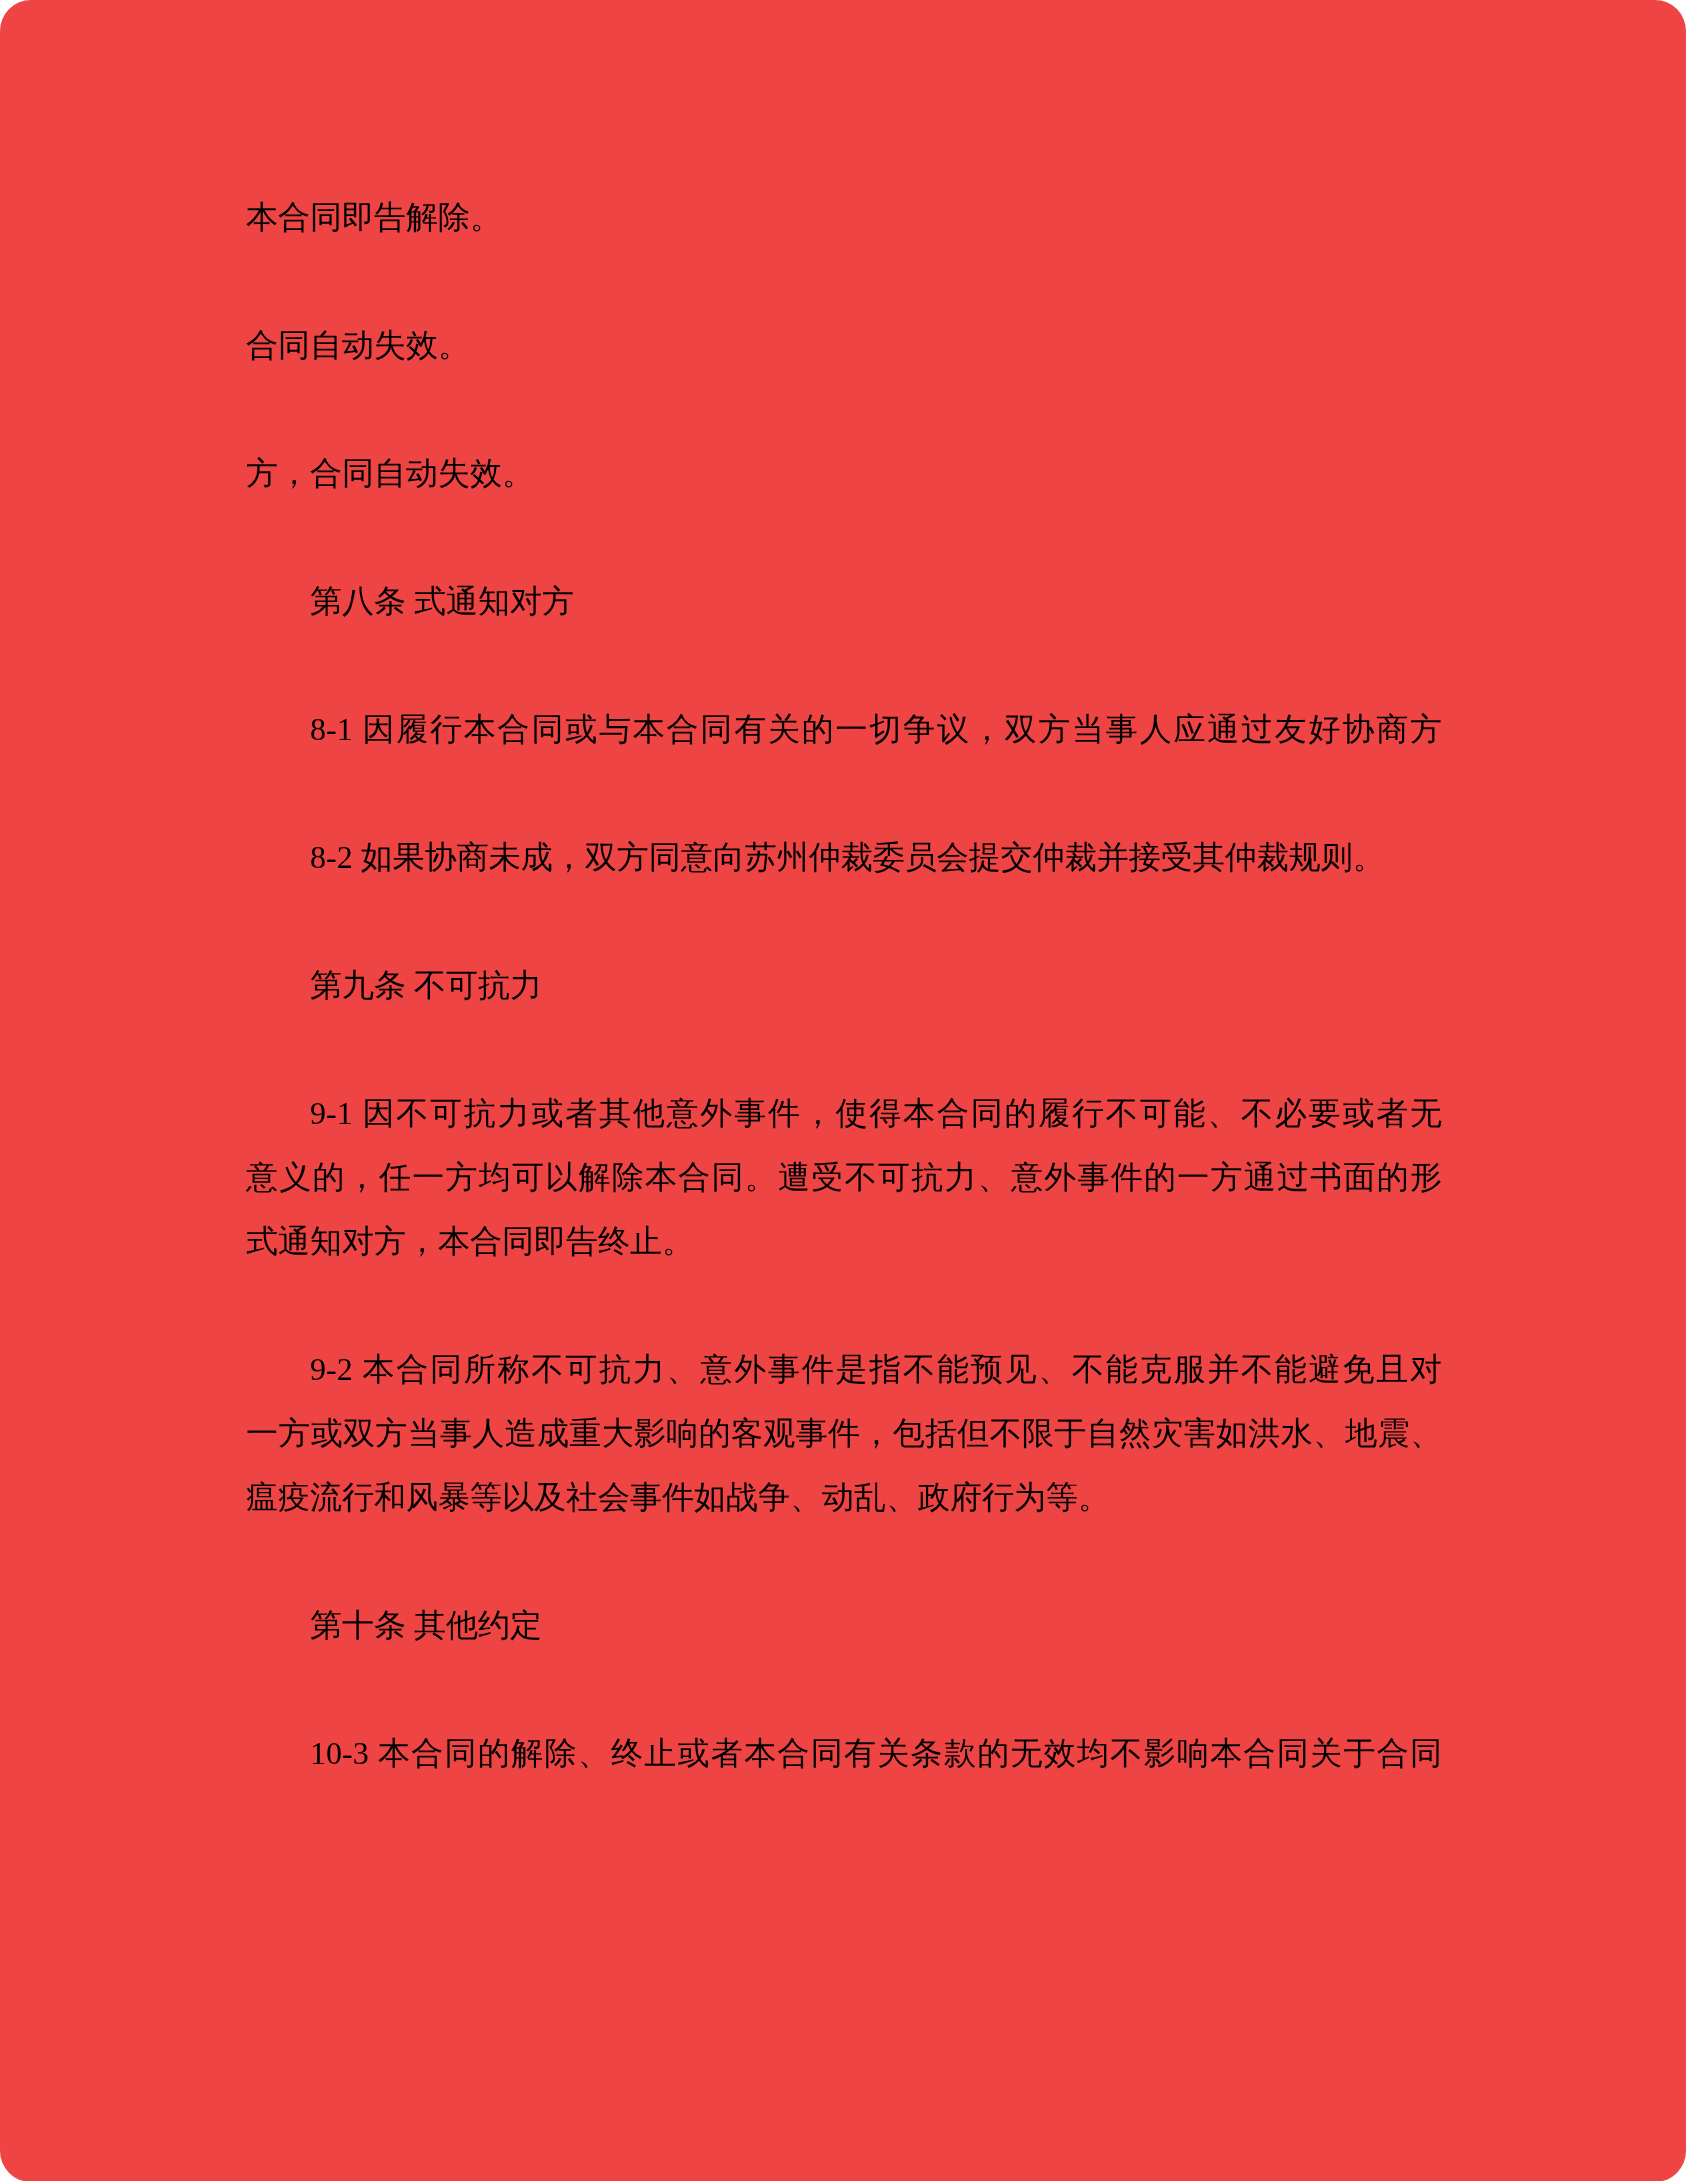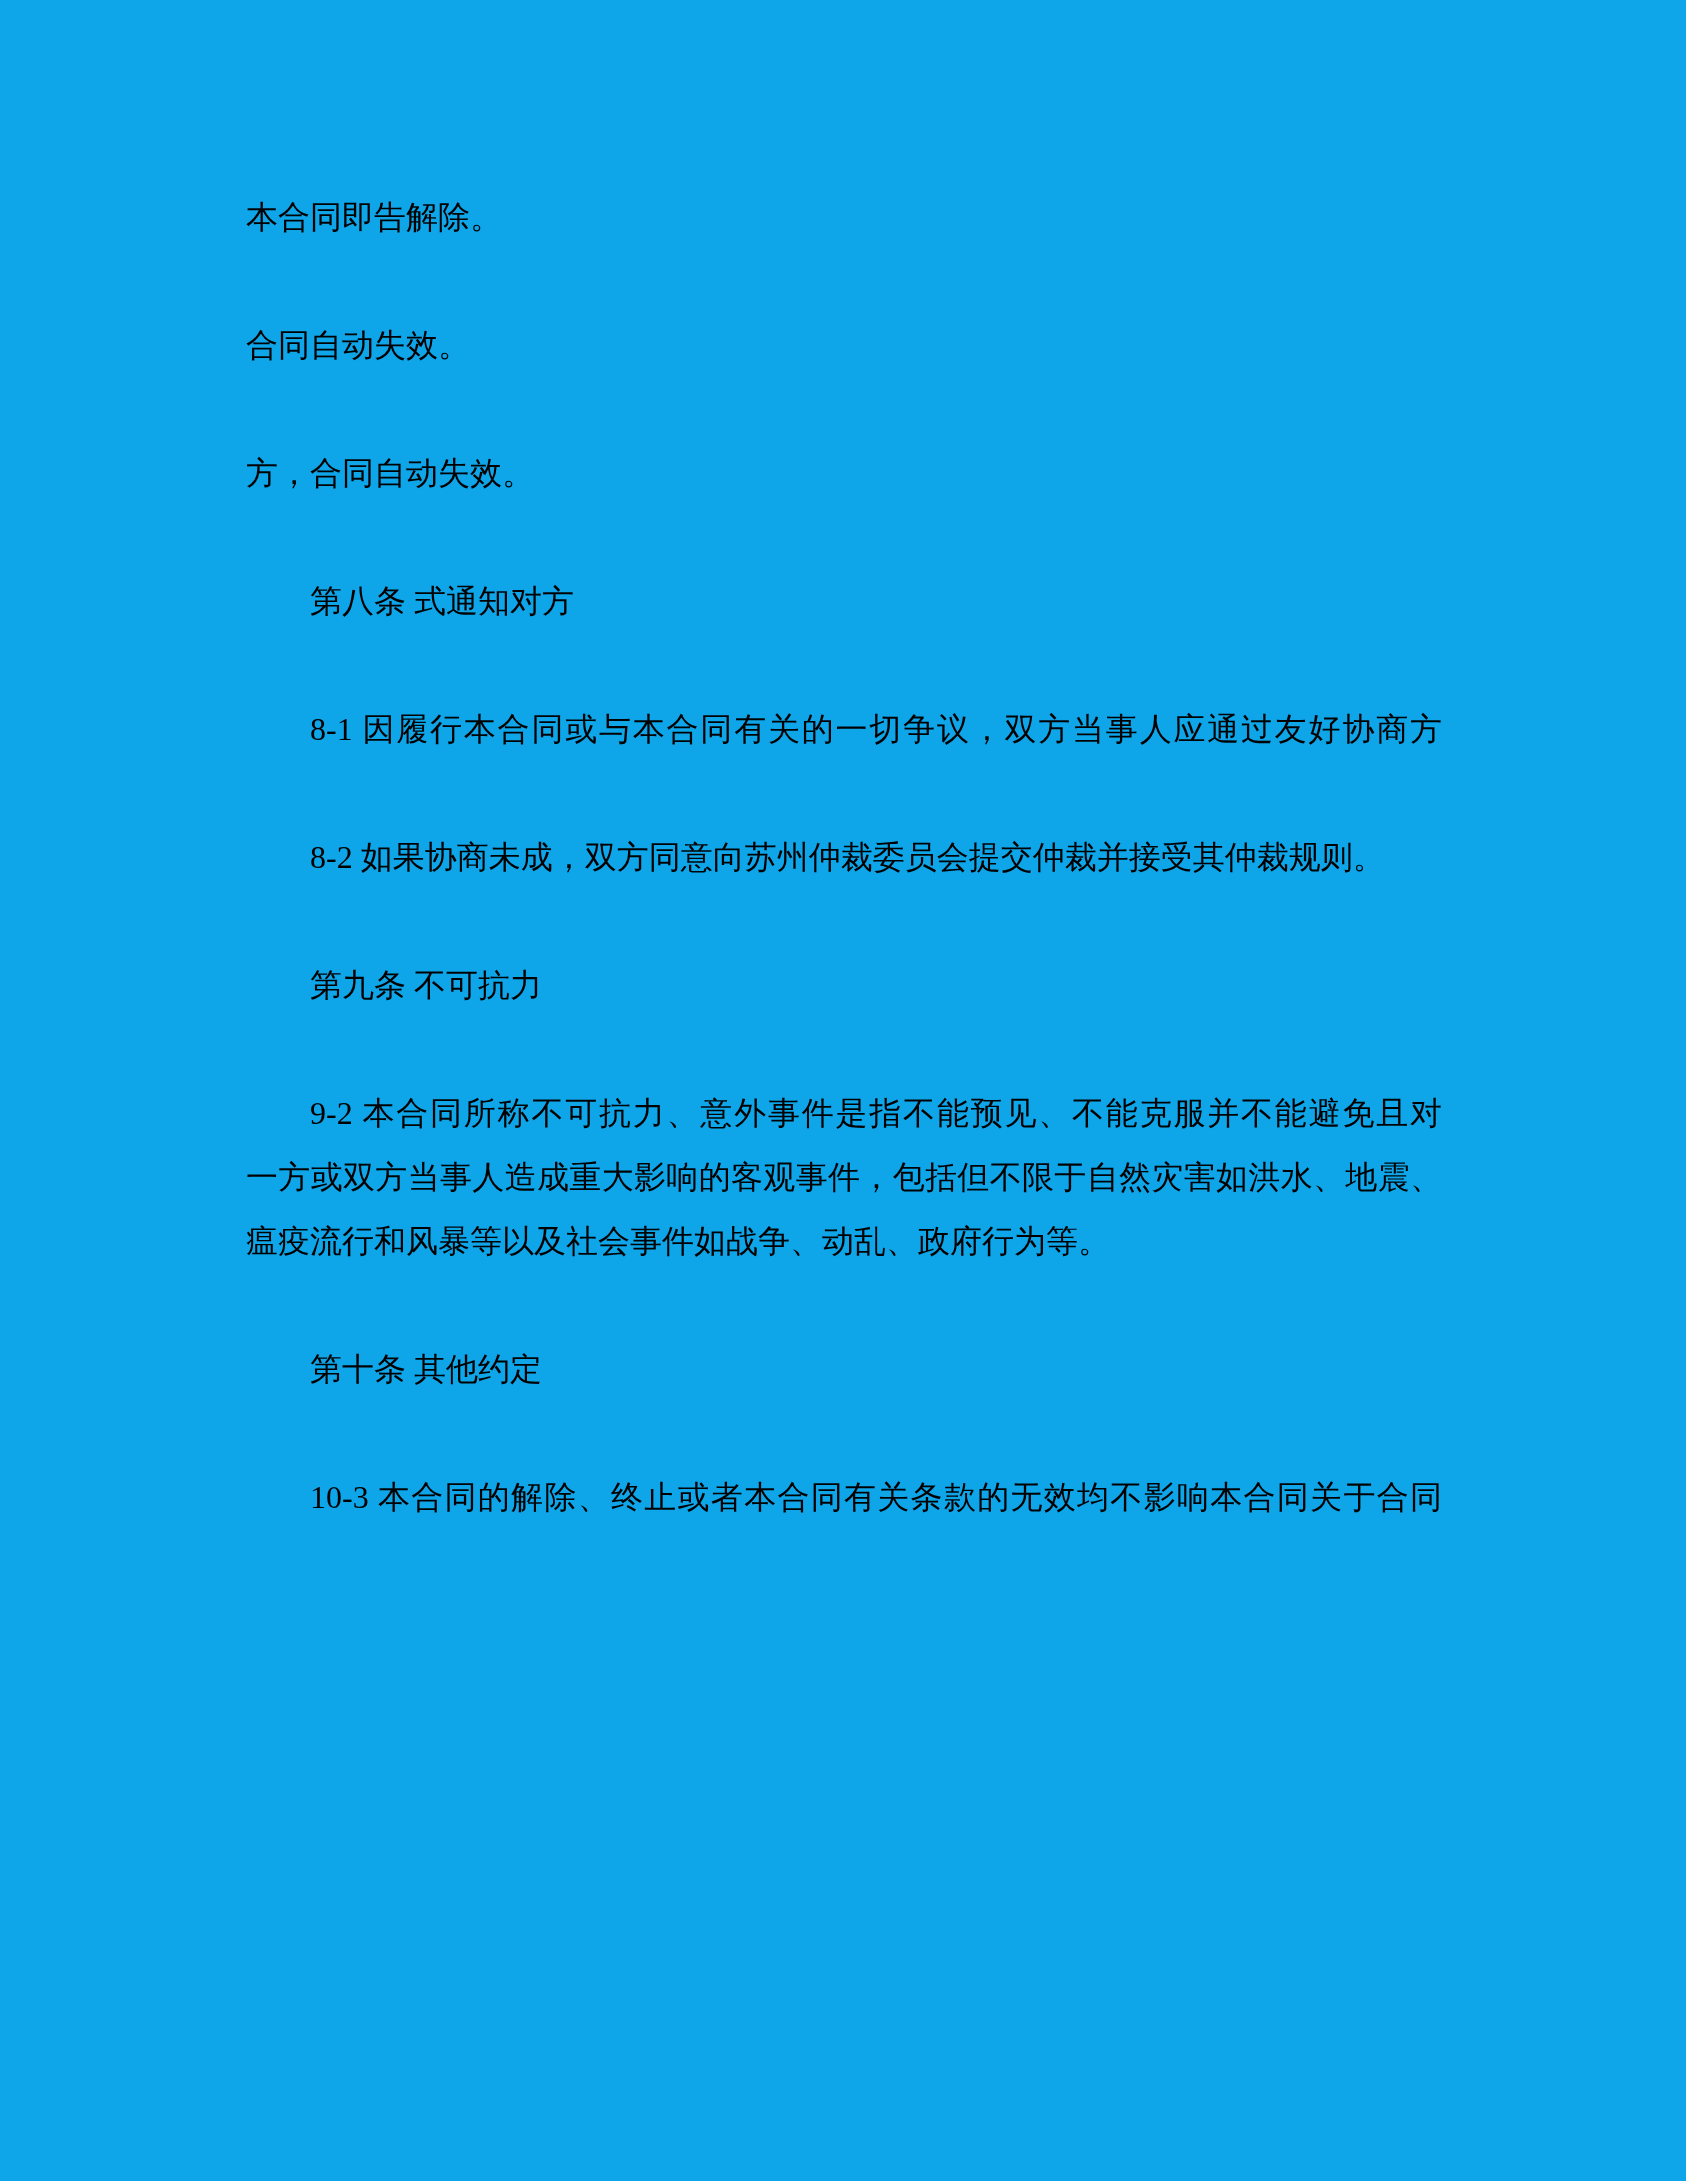--- a/index.html
+++ b/index.html
@@ -4,23 +4,24 @@
 <style>
   html, body {
     margin: 0;
     padding: 0;
     background: #ffffff;
   }
   .page {
     position: relative;
     width: 1686px;
     height: 2182px;
-    background: #0ea5e9;
+    background: #ef4444;
     overflow: hidden;
     box-sizing: border-box;
+    border-radius: 31px;
   }
   .text-block {
     position: absolute;
     left: 246px;
     top: 185px;
     width: 1196px;
     font-family: "Liberation Serif", "DejaVu Serif", serif;
     font-size: 32px;
     line-height: 64px;
     color: #000000;
@@ -74,20 +75,25 @@
     </p>
 
     <p class="para">
       <span class="line last indent">8-2 如果协商未成，双方同意向苏州仲裁委员会提交仲裁并接受其仲裁规则。</span>
     </p>
 
     <p class="para">
       <span class="line last indent">第九条 不可抗力</span>
     </p>
 
+    <p class="para">
+      <span class="line fill indent">9-1 因不可抗力或者其他意外事件，使得本合同的履行不可能、不必要或者无</span>
+      <span class="line fill">意义的，任一方均可以解除本合同。遭受不可抗力、意外事件的一方通过书面的形</span>
+      <span class="line last">式通知对方，本合同即告终止。</span>
+    </p>
 
     <p class="para">
       <span class="line fill indent">9-2 本合同所称不可抗力、意外事件是指不能预见、不能克服并不能避免且对</span>
       <span class="line fill">一方或双方当事人造成重大影响的客观事件，包括但不限于自然灾害如洪水、地震、</span>
       <span class="line last">瘟疫流行和风暴等以及社会事件如战争、动乱、政府行为等。</span>
     </p>
 
     <p class="para">
       <span class="line last indent">第十条 其他约定</span>
     </p>

